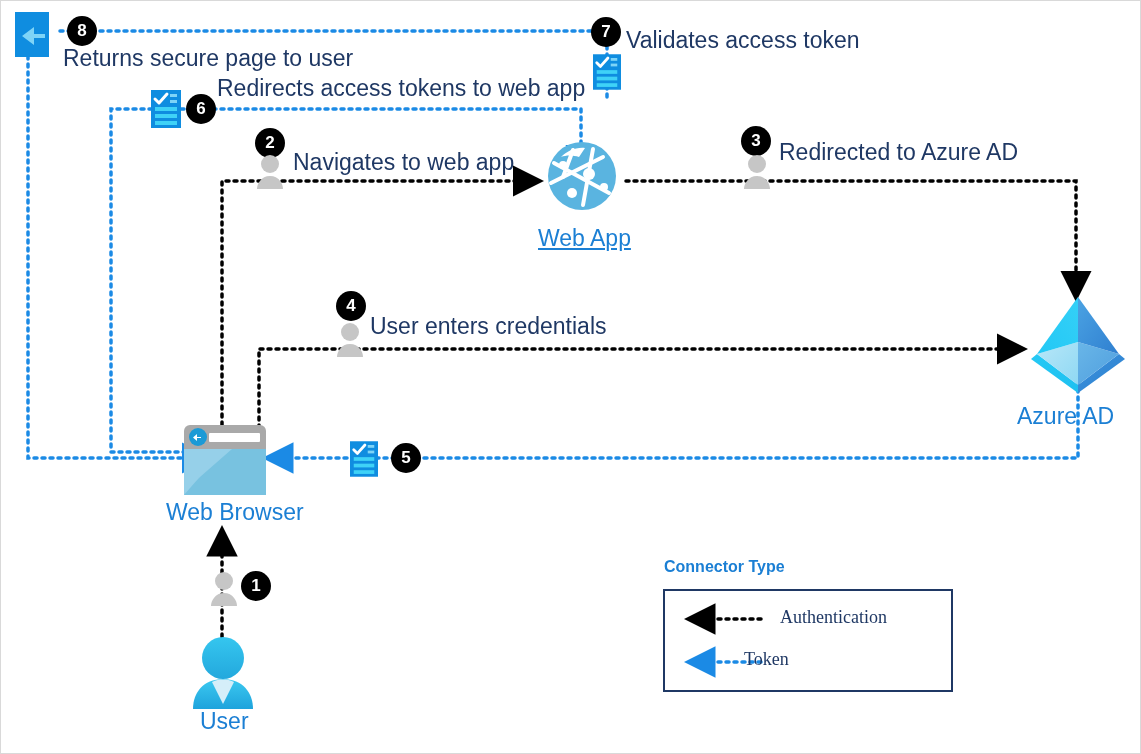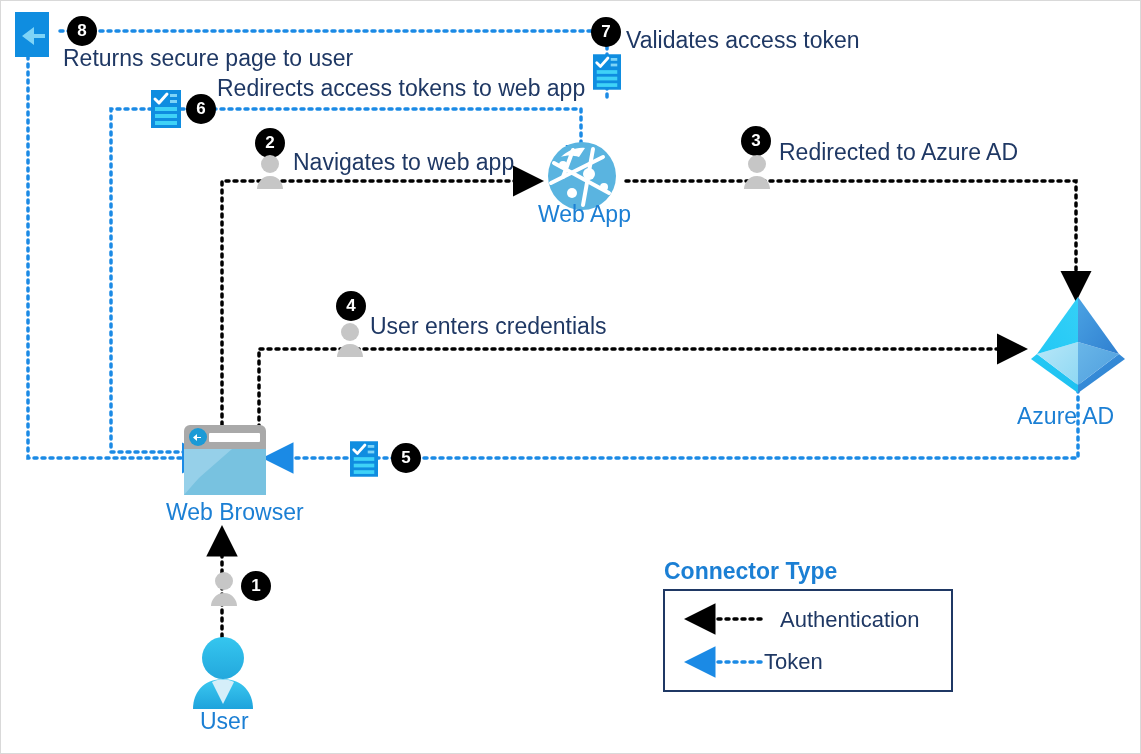--- a/index.html
+++ b/index.html
@@ -65,31 +65,31 @@
     height: 103px;
     border: 2px solid #1f3864;
     box-sizing: border-box;
     background: #ffffff;
   }
   .legend-title {
     position: absolute;
     left: 663px;
     top: 557px;
     color: #1b7fd4;
-    font-size: 23px;
+    font-size: 16px;
     font-weight: bold;
     white-space: nowrap;
     font-family: "Liberation Sans", sans-serif;
   }
   .legend-text {
     position: absolute;
     color: #1f3864;
-    font-size: 22px;
+    font-size: 18px;
     white-space: nowrap;
-    font-family: Liberation Sans, sans-serif;
+    font-family: Liberation Serif, serif;
   }
 </style>
 </head>
 <body>
 
 <div id="canvas">
 
   <svg class="layer" viewBox="0 0 1141 754">
     <defs>
       <marker id="arrowBlack" markerWidth="9" markerHeight="9" refX="7" refY="4.5" orient="auto">
@@ -199,21 +199,21 @@
       </g>
       <g fill="#ffffff">
         <circle cx="42" cy="33" r="6"></circle>
         <circle cx="25" cy="52" r="5"></circle>
         <circle cx="57" cy="46" r="4"></circle>
         <circle cx="16" cy="24" r="4"></circle>
       </g>
       <circle cx="35" cy="35" r="34" fill="none" stroke="#ffffff" stroke-width="0"></circle>
     </svg>
   </div>
-  <div class="node-label" style="left:537px; top:202px;">Web App</div>
+  <div class="node-label" style="left:537px; top:226px;text-decoration:underline;">Web App</div>
 
   <div class="badge" style="left:740px; top:125px;">3</div>
   <div class="icon-abs" style="left:741px; top:152px;">
     <svg width="30" height="36" viewBox="0 0 30 36">
       <circle cx="15" cy="11" r="9" fill="#c6c6c6"></circle>
       <path d="M15,23 C6,23 2,31 2,36 L28,36 C28,31 24,23 15,23 Z" fill="#c6c6c6"></path>
     </svg>
   </div>
   <div class="step-label" style="left:778px; top:140px;">Redirected to Azure AD</div>
 
@@ -329,15 +329,15 @@
     <g>
       <path d="M760,618 L690,618" stroke="#000000" stroke-width="3.5" stroke-dasharray="3,5" stroke-linecap="round" fill="none" marker-end="url(#arrowBlackL)"></path>
     </g>
 
     <g>
       <path d="M760,661 L690,661" stroke="#1b8ae5" stroke-width="3.5" stroke-dasharray="3,5" stroke-linecap="round" fill="none" marker-end="url(#arrowBlue)"></path>
     </g>
   </svg>
 
   <div class="legend-text" style="left:779px; top:606px;">Authentication</div>
-  <div class="legend-text" style="left:763px; top:648px;">Token</div>
+  <div class="legend-text" style="left:743px; top:648px;">Token</div>
 
 </div>
 
 </body></html>

